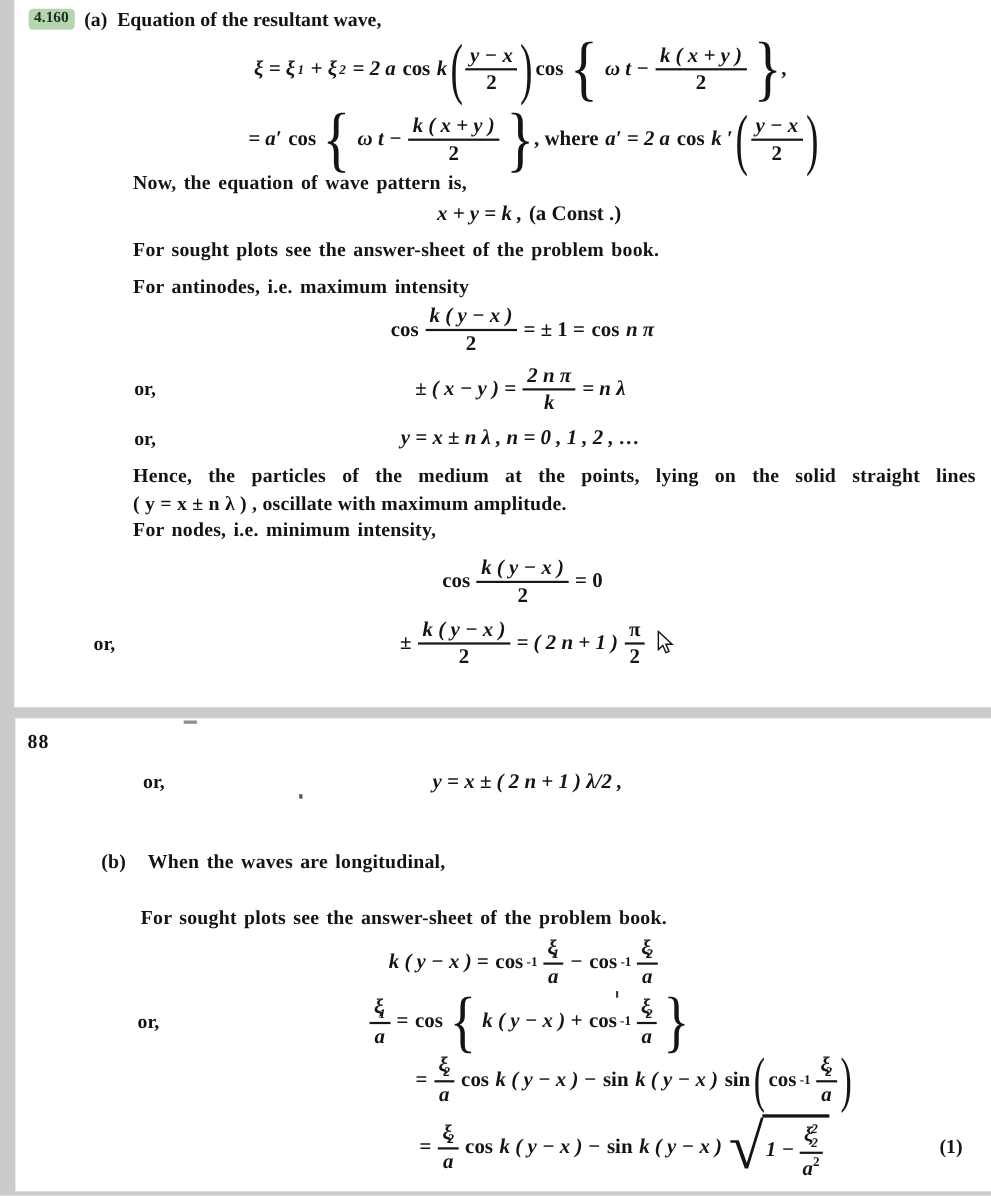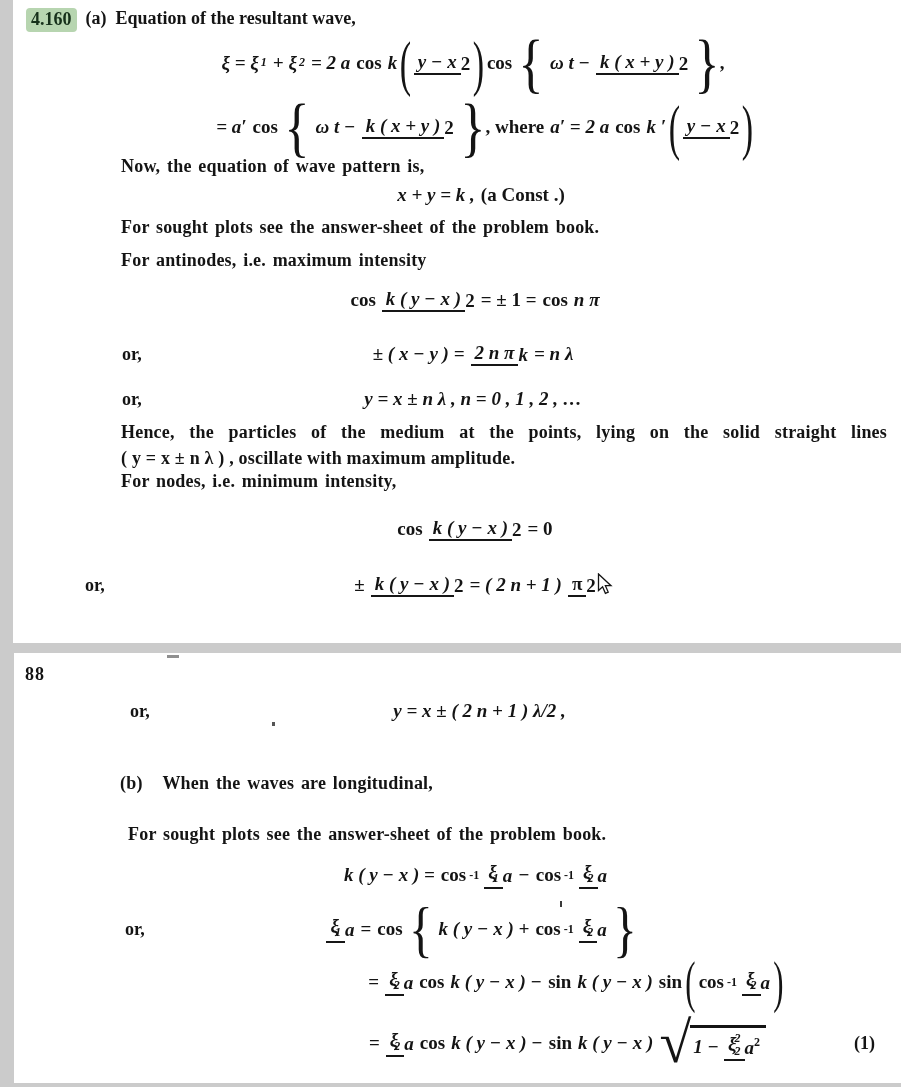--- a/index.html
+++ b/index.html
@@ -21,42 +21,42 @@
 
   
   .line{position:absolute;left:0;right:0;display:flex;justify-content:center;align-items:center;font-size:19px;font-weight:600;}
   .eqc{display:inline-flex;align-items:center;gap:6px;transform:translateX(var(--sh,0px));white-space:nowrap;}
   .it{font-style:italic;}
   .rm{font-style:normal;}
   .lbl{position:absolute;top:50%;transform:translateY(-50%);font-size:18px;font-weight:600;font-style:normal;}
   .tight{margin-left:-6px;}
 
   
-  .fr{display:inline-flex;flex-direction:row;align-items:center;line-height:1.12;}
+  .fr{display:inline-flex;flex-direction:column;align-items:center;line-height:1.12;}
   .fr .n{padding:0 4px 1px;border-bottom:2px solid #161616;}
   .fr .d{padding-top:1px;}
 
   
   .bd{font-style:normal;font-weight:400;line-height:0;display:inline-block;vertical-align:middle;}
   .bp{font-size:62px;transform:scaleX(.55);margin:0 -8px;}
   .bb{font-size:66px;transform:scaleX(.8);margin:0 -3px;}
   .bp2{font-size:56px;transform:scaleX(.55);margin:0 -7px;}
   .bb2{font-size:62px;transform:scaleX(.8);margin:0 -3px;}
 
   sub{font-size:12px;font-style:italic;margin-left:-4px;vertical-align:-4px;}
   sup.inv{font-size:12px;font-style:normal;vertical-align:9px;margin:0 -1px 0 -3px;}
   sup.sq{font-size:12px;font-style:normal;vertical-align:8px;margin-left:0px;}
   .ss{display:inline-flex;flex-direction:column;font-size:12px;line-height:1.1;font-style:italic;margin-left:-2px;vertical-align:middle;}
 
   
   .rad{font-style:normal;font-size:58px;line-height:0;display:inline-block;vertical-align:middle;margin-right:-7px;font-weight:400;}
   .rc{display:inline-flex;align-items:center;gap:5px;border-top:3px solid #141414;padding:4px 6px 0 3px;vertical-align:middle;}
 
   
-  .badge{display:inline-block;background:#b7d5b0;border-radius:4px;padding:1px 5px 2px;font-weight:700;color:#16301a;font-size:18px;}
+  .badge{display:inline-block;background:#b7d5b0;border-radius:4px;padding:1px 5px 2px;font-weight:700;color:#16301a;font-size:14px;}
 
   .heading-row{position:absolute;top:8px;left:13px;display:flex;align-items:flex-start;gap:9px;font-size:18px;font-weight:600;}
   .pgnum{position:absolute;font-size:18px;font-weight:700;letter-spacing:1px;}
   .eqnum{position:absolute;right:26px;top:50%;transform:translateY(-50%);font-size:18px;font-weight:600;font-style:normal;}
 
   .speck{position:absolute;background:#8f8f8f;}
   #cursor{position:absolute;left:597px;top:573px;width:16px;height:22px;}
 </style>
 </head>
 <body>
@@ -201,21 +201,21 @@
   <div class="pgnum" style="top:11px;left:11px;">88</div>
 
   <div class="line" style="top:43px;height:30px;">
     <span class="lbl" style="left:116px;">or,</span>
     <span class="eqc" style="--sh:22px">
       <span class="it">y = x ± ( 2 n + 1 ) λ/2 ,</span>
     </span>
   </div>
 
 
-  <div class="txt" style="top:120px;left:78px;margin-left:28px;">
+  <div class="txt" style="top:120px;left:78px;">
     <span>(b)</span>&nbsp;&nbsp;
     <span>When the waves are longitudinal,</span>
   </div>
 
   <div class="txt" style="top:171px;left:114px;">For sought plots see the answer-sheet of the problem book.</div>
 
   <div class="line" style="top:196px;height:52px;">
     <span class="eqc" style="--sh:18px">
       <span class="it">k ( y − x ) =</span>
       <span class="rm">cos</span>

